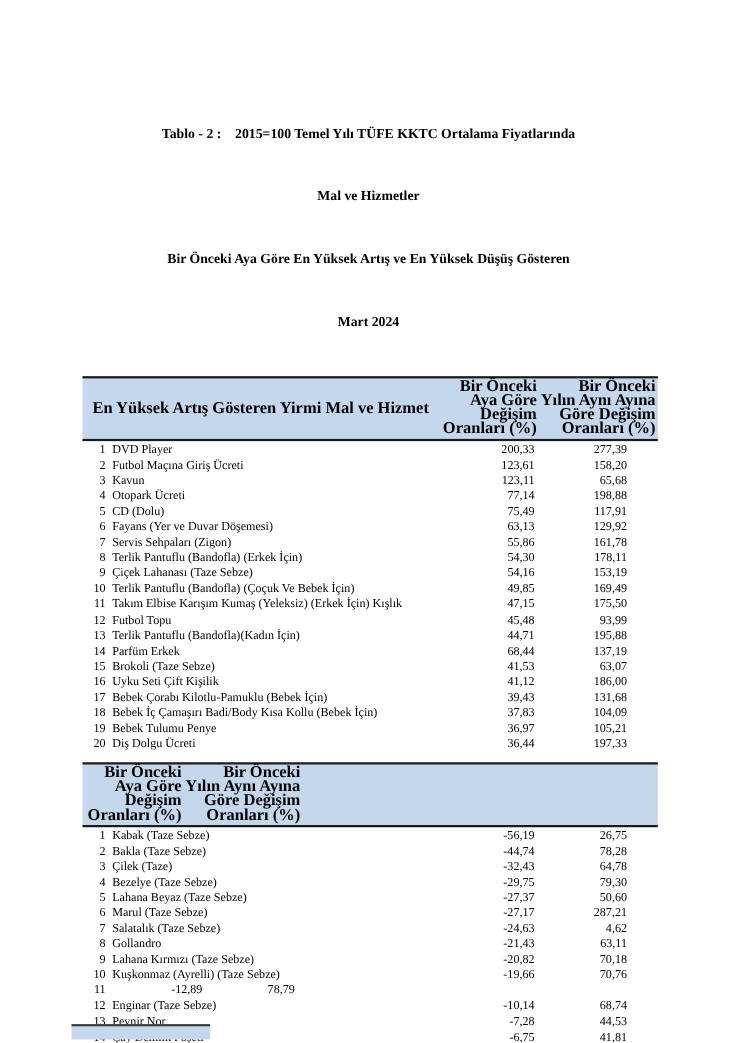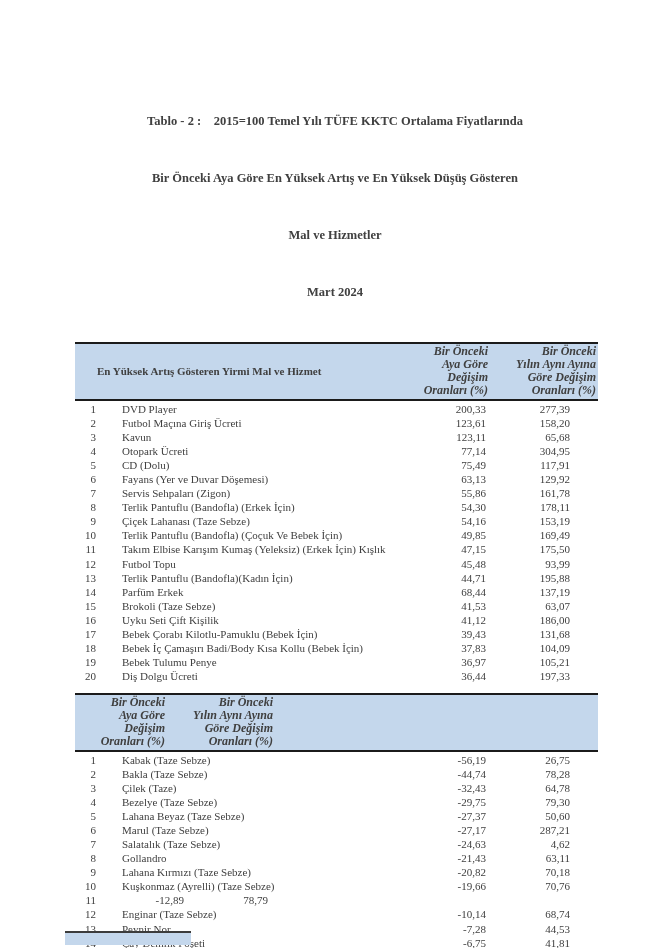--- a/index.html
+++ b/index.html
@@ -2,21 +2,21 @@
 <html style="--header-bg: #C4D7EC; --border: #1B1B1B;"><head>
 <meta charset="utf-8">
 <style>
   html,body{margin:0;padding:0;background:#ffffff;}
   .page{
     position:relative;
     width:670px;height:948px;
     background:#ffffff;
     overflow:hidden;
     font-family:"Liberation Serif","DejaVu Serif",serif;
-    color:#404040;
+    color:#000000;
     border-radius:10px;
   }
   .doc-title{
     padding-top:74px;
     text-align:center;
     font-weight:bold;
     font-size:12.5px;
     line-height:19px;
     white-space:pre-wrap;
   }
@@ -30,63 +30,62 @@
   .thead{
     display:flex;
     background:var(--header-bg,#C4D7EC);
     border-top:2.5px solid var(--border,#1b1b1b);
     border-bottom:2px solid var(--border,#1b1b1b);
     padding:1px 0 2px 0;
   }
   .th{font-weight:bold;}
   .th.name{
     flex:1;
-    font-size:11px;
+    font-size:15px;
     align-self:center;
-    padding-left:22px;
+    padding-left:9px;
   }
   .th.num{
-    font-size:12px;
+    font-size:15px;
     line-height:13px;
     text-align:right;
     white-space:pre-line;
-    font-style:italic;
   }
   .th.monthly{width:90px;}
   .th.yearly{width:110px;padding-right:2px;box-sizing:border-box;}
   .tbody{padding-top:1px;}
   .trow{
     display:flex;
     height:14.05px;
     line-height:14.05px;
     font-size:11px;
   }
   .c{display:block;}
   .c.no{width:21px;text-align:right;}
-  .c.name{flex:1;padding-left:6px;white-space:nowrap;overflow:hidden;margin-left:20px;}
+  .c.name{flex:1;padding-left:6px;white-space:nowrap;overflow:hidden;}
   .c.num{text-align:right;box-sizing:border-box;}
   .c.monthly{width:90px;padding-right:2px;}
   .c.yearly{width:110px;padding-right:28px;}
   .partial-bar{
     position:absolute;
     left:65px;top:931px;
     width:126px;height:12px;
     background:var(--header-bg,#C4D7EC);
     border-top:2px solid #3c3c3c;
   }
 </style>
 </head>
 <body>
 
 <div class="page">
 
   <header class="doc-title">
     <div>Tablo - 2 :&nbsp;&nbsp;&nbsp; 2015=100 Temel Yılı TÜFE KKTC Ortalama Fiyatlarında</div>
+    <div>Mal ve Hizmetler</div>
     <div>Bir Önceki Aya Göre En Yüksek Artış ve En Yüksek Düşüş Gösteren</div>
-    <div>Mal ve Hizmetler</div>
     <div>Mart 2024</div>
   </header>
 
   <section class="table-block first">
     <div class="thead">
       <div class="th name">En Yüksek Artış Gösteren Yirmi Mal ve Hizmet</div>
       <div class="th num monthly">Bir Önceki
 Aya Göre
 Değişim
 Oranları (%)</div>
@@ -114,21 +113,21 @@
     <span class="c no">3</span>
     <span class="c name">Kavun</span>
     <span class="c num monthly">123,11</span>
     <span class="c num yearly">65,68</span>
   </div>
 
   <div class="trow">
     <span class="c no">4</span>
     <span class="c name">Otopark Ücreti</span>
     <span class="c num monthly">77,14</span>
-    <span class="c num yearly">304,95</span>
+    <span class="c num yearly">198,88</span>
   </div>
 
   <div class="trow">
     <span class="c no">5</span>
     <span class="c name">CD (Dolu)</span>
     <span class="c num monthly">75,49</span>
     <span class="c num yearly">117,91</span>
   </div>
 
   <div class="trow">

